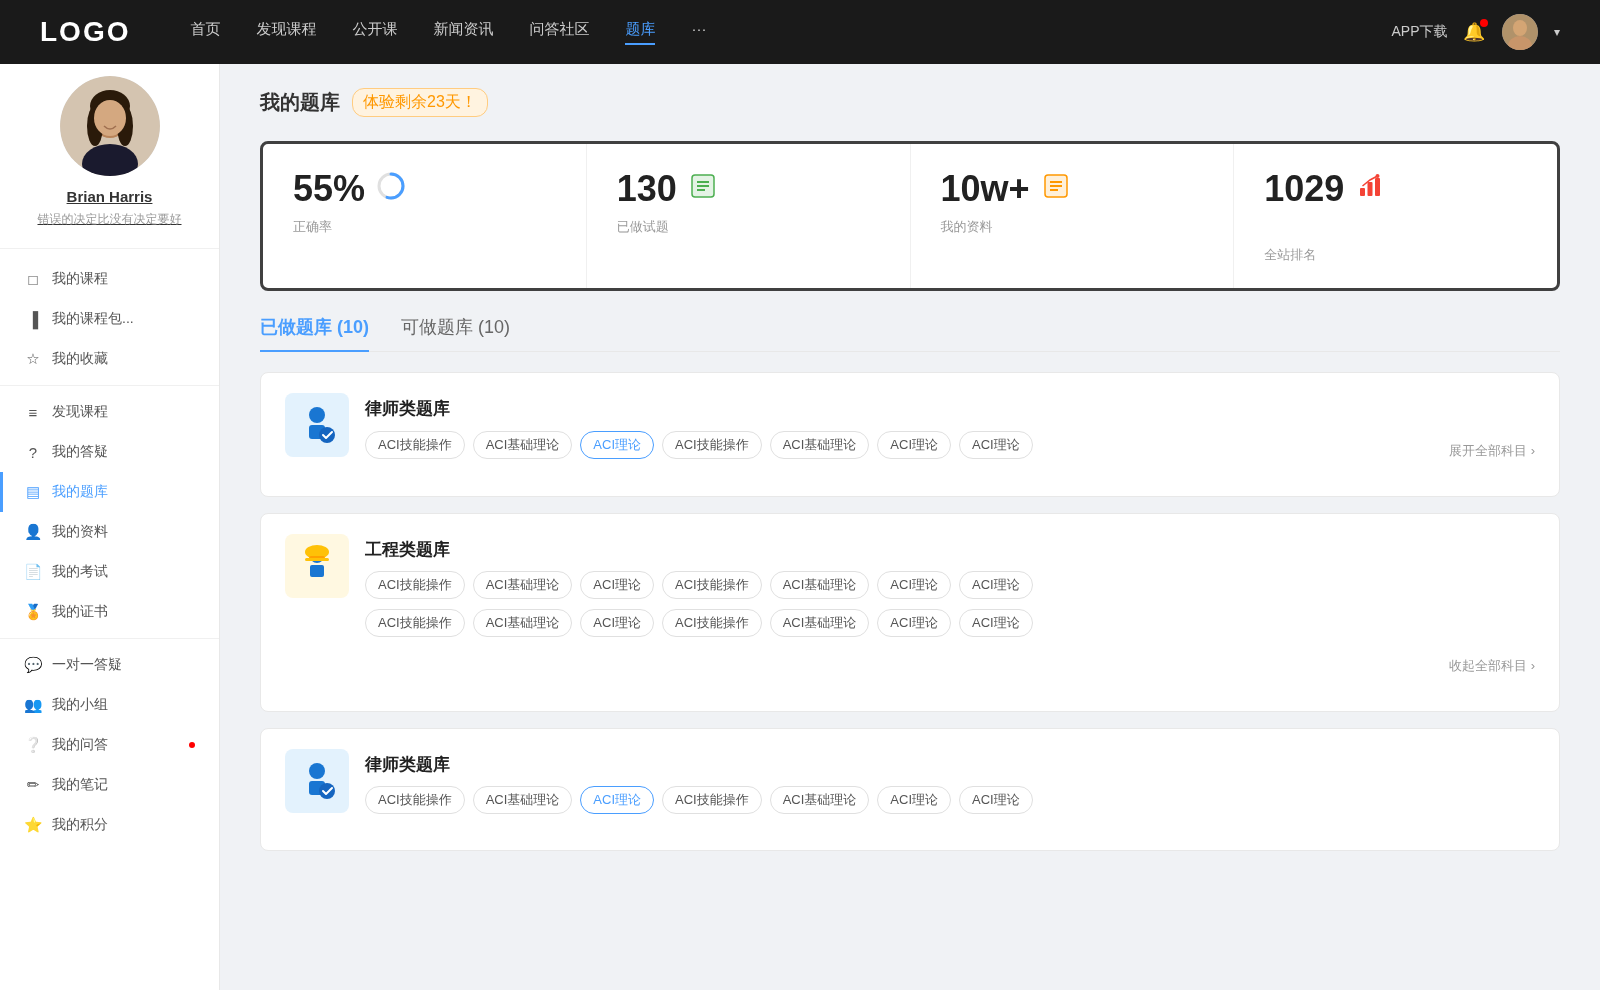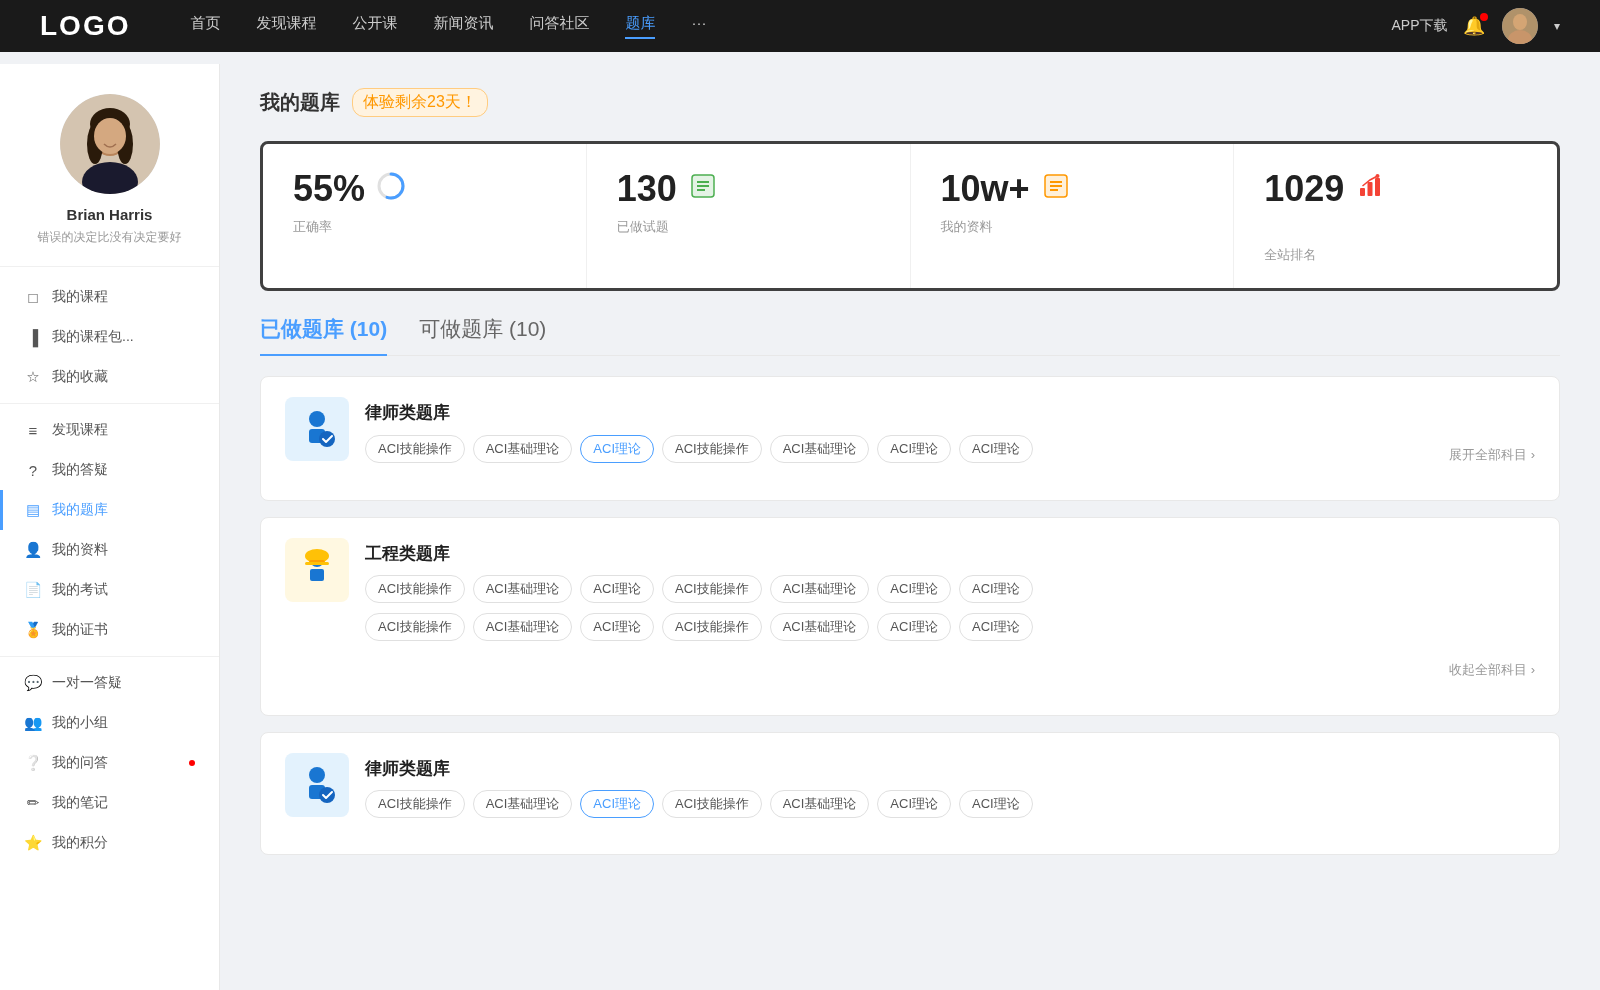--- a/index.html
+++ b/index.html
@@ -1,36 +1,36 @@
 <!DOCTYPE html>
 <html><head>
   <meta charset="utf-8">
   <style>
     * { box-sizing: border-box; margin: 0; padding: 0; }
     body { font-family: -apple-system, BlinkMacSystemFont, 'PingFang SC', 'Microsoft YaHei', sans-serif; background: #f0f2f5; color: #333; }
 
     
-    .nav { background: #1a1a1a; height: 52px; display: flex; align-items: center; padding: 12px 40px; position: fixed; top: 0; left: 0; right: 0; z-index: 100; }
+    .nav { background: #1a1a1a; height: 64px; display: flex; align-items: center; padding: 12px 40px; position: fixed; top: 0; left: 0; right: 0; z-index: 100; }
     .nav-logo { color: #fff; font-size: 28px; font-weight: bold; letter-spacing: 2px; margin-right: 60px; }
     .nav-links { display: flex; gap: 36px; flex: 1; }
     .nav-link { color: #ccc; font-size: 15px; cursor: pointer; text-decoration: none; }
     .nav-link.active { color: #4a9eff; border-bottom: 2px solid #4a9eff; padding-bottom: 4px; }
     .nav-right { display: flex; align-items: center; gap: 16px; }
     .nav-download { color: #ccc; font-size: 14px; cursor: pointer; }
     .nav-bell { color: #ccc; font-size: 18px; cursor: pointer; position: relative; }
     .nav-bell-dot { position: absolute; top: -2px; right: -2px; width: 8px; height: 8px; background: red; border-radius: 50%; }
     .nav-avatar { width: 36px; height: 36px; border-radius: 50%; background: #999; overflow: hidden; display: flex; align-items: center; justify-content: center; cursor: pointer; }
     .nav-chevron { color: #ccc; font-size: 12px; cursor: pointer; }
 
     
     .layout { display: flex; margin-top: 64px; min-height: calc(100vh - 64px); }
 
     
     .sidebar { width: 220px; background: #fff; flex-shrink: 0; padding: 0; border-right: 1px solid #e8e8e8; }
-    .sidebar-profile { display: flex; flex-direction: column; align-items: center; padding: 30px 20px 20px; border-bottom: 1px solid #f0f0f0; }
+    .sidebar-profile { display: flex; flex-direction: column; align-items: center; padding: 12px 20px 20px; border-bottom: 1px solid #f0f0f0; text-decoration: underline; }
     .avatar-circle { width: 100px; height: 100px; border-radius: 50%; background: #e0e0e0; overflow: hidden; margin-bottom: 12px; display: flex; align-items: center; justify-content: center; }
     .profile-name { font-size: 15px; font-weight: 600; color: #333; margin-bottom: 6px; }
     .profile-motto { font-size: 12px; color: #999; text-align: center; }
 
     .sidebar-menu { padding: 10px 0; }
     .menu-item { display: flex; align-items: center; gap: 10px; padding: 11px 24px; cursor: pointer; font-size: 14px; color: #555; position: relative; }
     .menu-item.active { color: #4a9eff; }
     .menu-item.active::before { content: ''; position: absolute; left: 0; top: 0; bottom: 0; width: 3px; background: #4a9eff; }
     .menu-icon { font-size: 15px; width: 18px; text-align: center; flex-shrink: 0; }
     .menu-dot { width: 6px; height: 6px; background: red; border-radius: 50%; position: absolute; right: 24px; top: 50%; transform: translateY(-50%); }
@@ -48,21 +48,21 @@
     .stats-row { display: flex; gap: 0; background: #fff; border-radius: 8px; margin-bottom: 24px; overflow: hidden; border: 3px solid #404040; }
     .stat-item { flex: 1; padding: 24px 30px; display: flex; flex-direction: column; align-items: flex-start; gap: 8px; border-right: 1px solid #f0f0f0; }
     .stat-item:last-child { border-right: none; gap: 36px; }
     .stat-top { display: flex; align-items: center; gap: 12px; }
     .stat-value { font-size: 36px; font-weight: 700; color: #222; }
     .stat-icon { font-size: 24px; }
     .stat-label { font-size: 13px; color: #999; }
 
     
     .tabs { display: flex; gap: 32px; margin-bottom: 20px; border-bottom: 1px solid #e8e8e8; }
-    .tab { font-size: 21px; color: #666; padding-bottom: 12px; cursor: pointer; position: relative; }
+    .tab { font-size: 18px; color: #666; padding-bottom: 12px; cursor: pointer; position: relative; }
     .tab.active { color: #4a9eff; font-weight: 600; }
     .tab.active::after { content: ''; position: absolute; bottom: -1px; left: 0; right: 0; height: 2px; background: #4a9eff; }
 
     
     .qbank-card { background: #fff; border-radius: 8px; border: 1px solid #e8e8e8; margin-bottom: 16px; padding: 20px 24px; }
     .qbank-header { display: flex; align-items: flex-start; gap: 16px; margin-bottom: 16px; }
     .qbank-icon { width: 64px; height: 64px; border-radius: 8px; background: #e8f0fe; display: flex; align-items: center; justify-content: center; flex-shrink: 0; }
     .qbank-icon-lawyer { background: #e3f2fd; }
     .qbank-icon-engineer { background: #fff8e1; }
     .qbank-title { font-size: 17px; font-weight: 600; color: #222; padding-top: 4px; }

